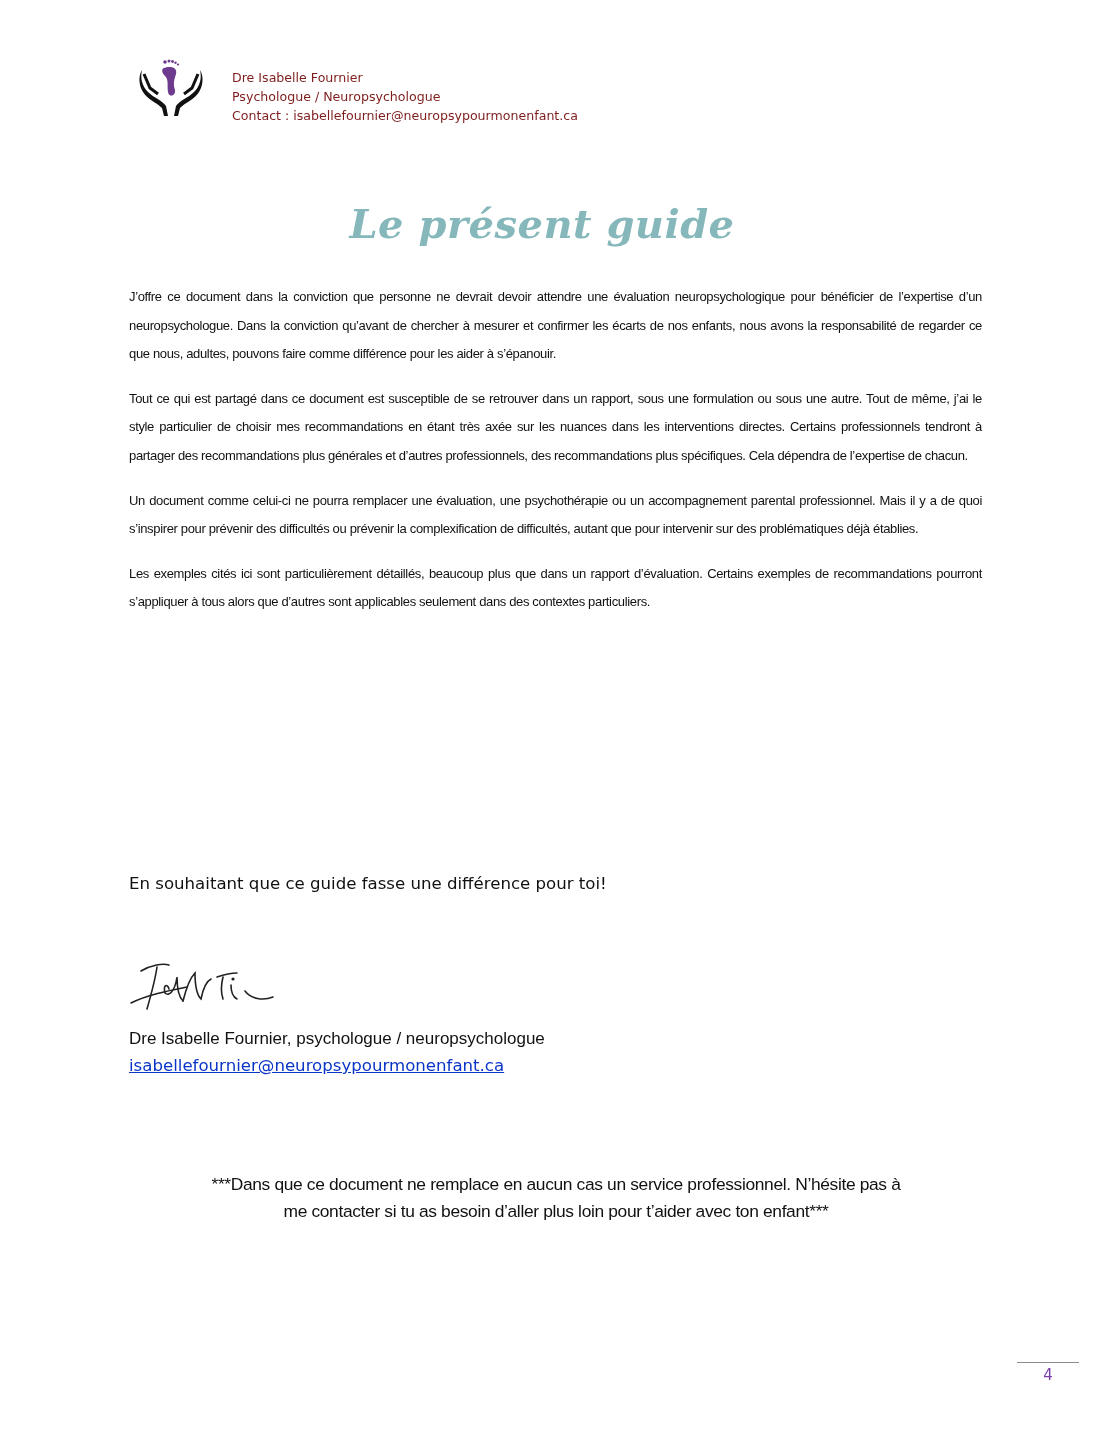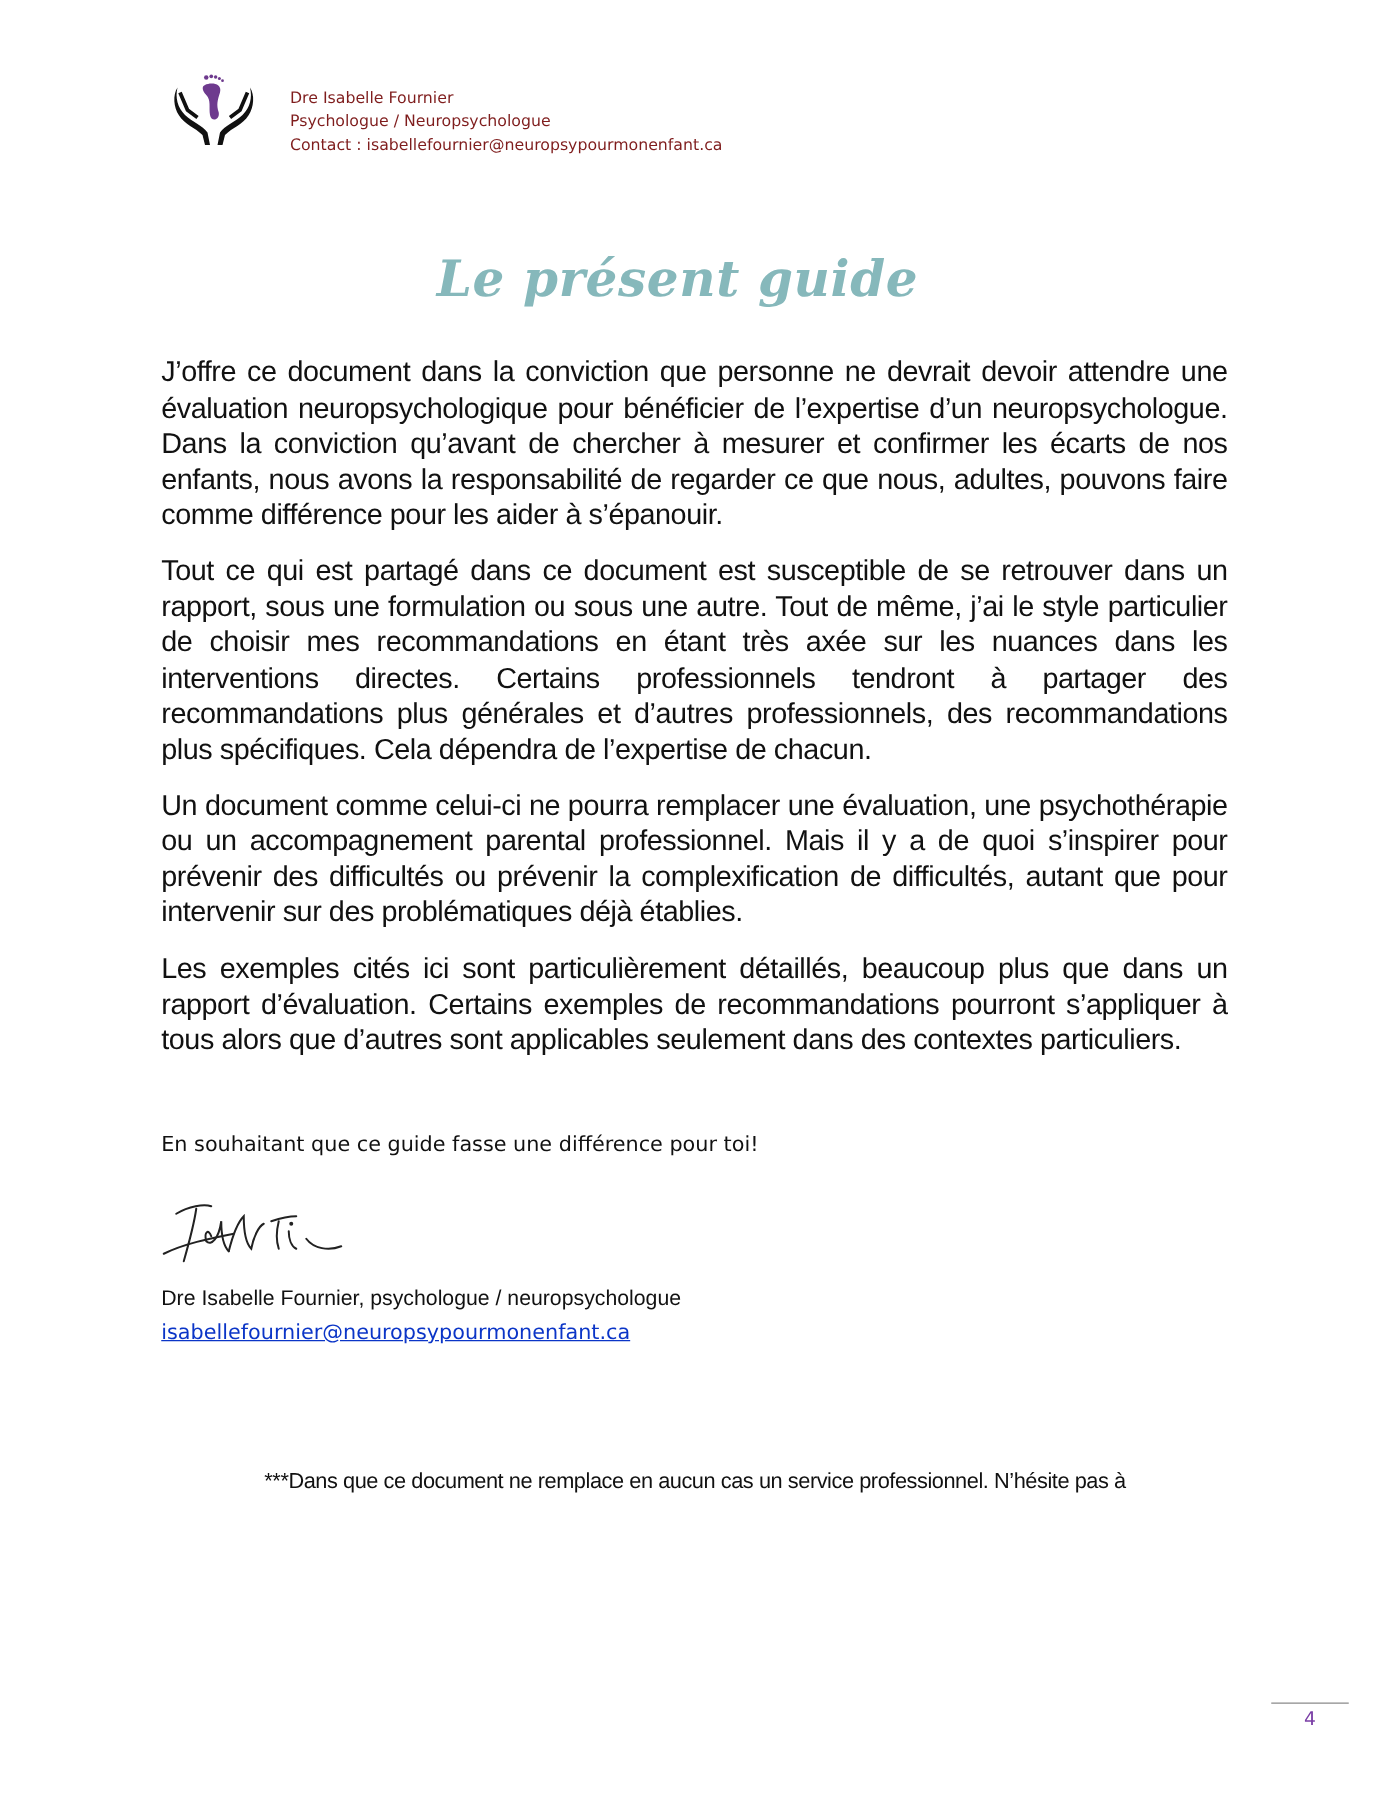--- a/index.html
+++ b/index.html
@@ -5,23 +5,23 @@
   html, body { margin: 0; padding: 0; background: #ffffff; }
   body { width: 1112px; height: 1440px; position: relative; overflow: hidden;
          font-family: "Liberation Sans", sans-serif; color: #111; }
   .header { position: absolute; left: 138px; top: 56px; height: 64px; }
   .logo { position: absolute; left: 0; top: 0; width: 66px; height: 62px; }
   .header-text { position: absolute; left: 94px; top: 12px; font-size: 13.4px; line-height: 19px; color: #7f1d1d; white-space: nowrap; font-family: "DejaVu Sans", sans-serif; font-size: 12.6px; }
   .title { position: absolute; left: 0; width: 1084px; top: 200px; text-align: center;
            font-family: "DejaVu Serif", serif; font-style: italic; font-weight: bold;
            font-size: 40px; color: #86b8bb; letter-spacing: 0.5px; }
   .body { position: absolute; left: 129px; width: 853px; top: 283px; }
-  .para { font-family: "Liberation Sans", sans-serif; font-size: 23px; line-height: 28.6px;
+  .para { font-family: "Liberation Sans", sans-serif; font-size: 13px; line-height: 28.6px;
           text-align: justify; margin: 0 0 16px 0; letter-spacing: -0.35px; word-spacing: 0px; }
-  .closing { position: absolute; left: 129px; top: 874px; font-family: "DejaVu Sans", sans-serif; font-size: 16.6px; margin-top: 32px; }
+  .closing { position: absolute; left: 129px; top: 874px; font-family: "DejaVu Sans", sans-serif; font-size: 16.6px; }
   .signature { position: absolute; left: 127px; top: 955px; width: 160px; height: 60px; }
   .sig-name { position: absolute; left: 129px; top: 1029px; font-family: Liberation Sans, sans-serif; font-size: 17px; }
   .sig-email { position: absolute; left: 129px; top: 1056px; font-family: "DejaVu Sans", sans-serif; font-size: 16.6px; color: #0b35c7; text-decoration: underline; cursor: pointer; text-align: center; }
   .disclaimer { position: absolute; left: 130px; width: 852px; top: 1171px; text-align: center;
                 font-family: "Liberation Sans", sans-serif; font-size: 17.4px; line-height: 27px; letter-spacing: -0.35px; }
   .footer-line { position: absolute; left: 1017px; top: 1362px; width: 62px; height: 1px; background: #8a8a8a; }
   .page-num { position: absolute; left: 1017px; width: 62px; top: 1366px; text-align: center; font-size: 15px; color: #7b3fa6; font-family: "DejaVu Sans", sans-serif; }
 </style>
 </head>
 <body>
@@ -75,16 +75,17 @@
     <path d="M118 36 C 124 44, 136 46, 146 42"></path>
     <circle cx="106" cy="24" r="0.8" fill="#222"></circle>
   </g>
 </svg>
 
 <div class="sig-name">Dre Isabelle Fournier, psychologue / neuropsychologue</div>
 <a class="sig-email">isabellefournier@neuropsypourmonenfant.ca</a>
 
 <div class="disclaimer">
   <div>***Dans que ce document ne remplace en aucun cas un service professionnel. N’hésite pas à</div>
+  <div>me contacter si tu as besoin d’aller plus loin pour t’aider avec ton enfant***</div>
 </div>
 
 <div class="footer-line"></div>
 <div class="page-num">4</div>
 
 </body></html>

